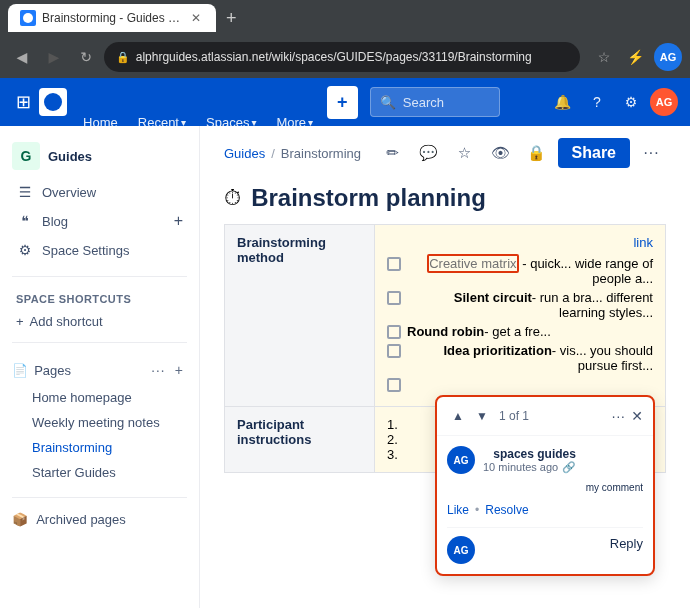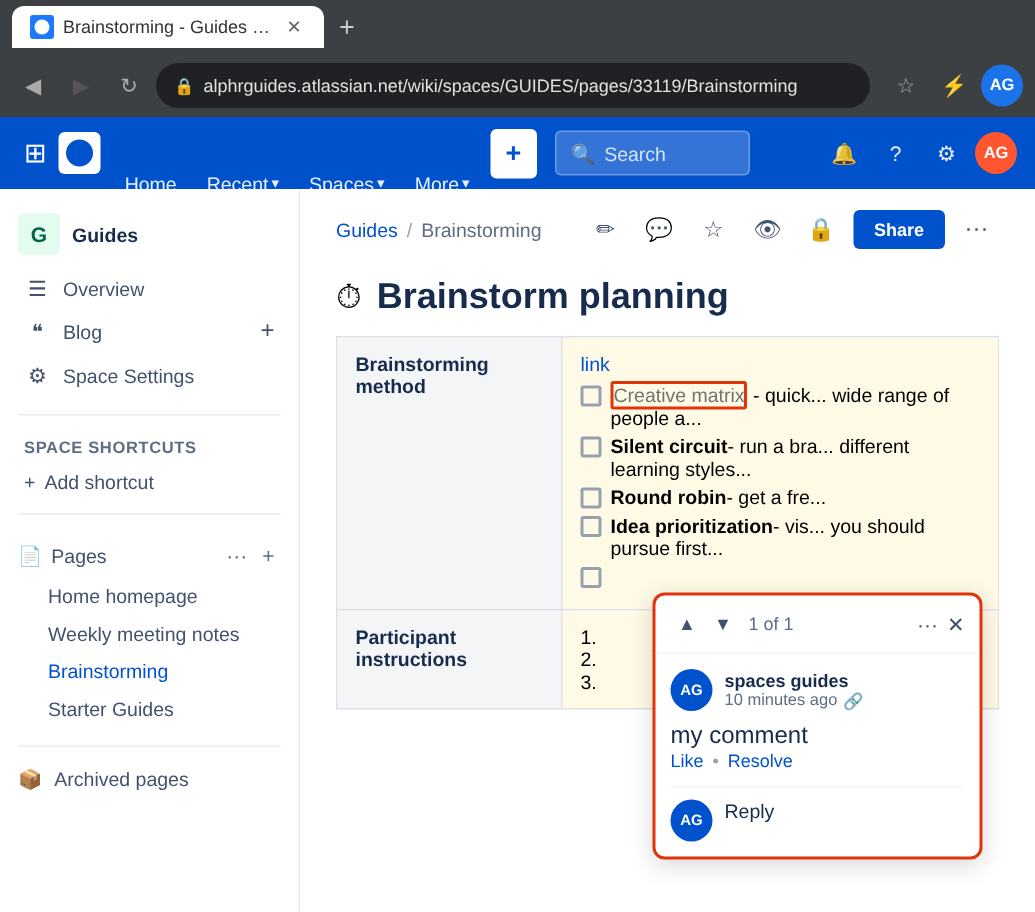--- a/index.html
+++ b/index.html
@@ -66,21 +66,21 @@
 
     
     .content-area { flex: 1; overflow: auto; padding: 0; position: relative; }
 
     
     .breadcrumb { display: flex; align-items: center; gap: 6px; padding: 12px 24px 0; color: #5e6c84; font-size: 13px; }
     .breadcrumb-link { color: #0052cc; cursor: pointer; }
     .breadcrumb-sep { color: #97a0af; }
     .breadcrumb-actions { margin-left: auto; display: flex; align-items: center; gap: 6px; }
     .breadcrumb-icon-btn { width: 30px; height: 30px; border-radius: 4px; display: flex; align-items: center; justify-content: center; cursor: pointer; color: #42526e; font-size: 15px; }
-    .share-btn { background: #0052cc; color: #fff; border: none; border-radius: 4px; padding: 6px 14px; font-size: 12px; font-weight: 600; cursor: pointer; }
+    .share-btn { background: #0052cc; color: #fff; border: none; border-radius: 4px; padding: 6px 14px; font-size: 16px; font-weight: 600; cursor: pointer; }
     .more-btn { width: 30px; height: 30px; border-radius: 4px; display: flex; align-items: center; justify-content: center; cursor: pointer; color: #42526e; font-size: 16px; }
 
     
     .page-title-row { display: flex; align-items: center; gap: 10px; padding: 16px 24px 12px; }
     .page-emoji { font-size: 22px; }
     .page-title { font-size: 24px; font-weight: 700; color: #172b4d; }
 
     
     .content-table { margin: 0 24px; border: 1px solid #dfe1e6; border-collapse: collapse; width: calc(100% - 48px); font-size: 13px; }
     .content-table td { border: 1px solid #dfe1e6; padding: 10px 12px; vertical-align: top; }
@@ -100,21 +100,21 @@
     .comment-more-btn { margin-left: auto; color: #42526e; cursor: pointer; font-size: 14px; }
     .comment-close-btn { color: #42526e; cursor: pointer; font-size: 14px; margin-left: 6px; }
     .comment-body { padding: 10px; }
     .comment-user-row { display: flex; align-items: center; gap: 8px; margin-bottom: 8px; }
     .comment-avatar { width: 28px; height: 28px; border-radius: 50%; background: #0052cc; display: flex; align-items: center; justify-content: center; color: #fff; font-size: 10px; font-weight: bold; flex-shrink: 0; }
     .comment-user-info { display: flex; flex-direction: column; }
     .comment-username { font-weight: 600; font-size: 12px; color: #172b4d; }
     .comment-time-row { display: flex; align-items: center; gap: 4px; }
     .comment-time { font-size: 11px; color: #5e6c84; }
     .comment-link-icon { font-size: 11px; color: #5e6c84; cursor: pointer; }
-    .comment-text { font-size: 16px; color: #172b4d; margin-bottom: 0; }
+    .comment-text { font-size: 10px; color: #172b4d; margin-bottom: 10px; }
     .comment-actions { display: flex; align-items: center; gap: 6px; margin-bottom: 10px; }
     .comment-action-link { font-size: 12px; color: #0052cc; cursor: pointer; }
     .comment-action-sep { color: #97a0af; font-size: 12px; }
     .comment-reply-section { border-top: 1px solid #f4f5f7; padding-top: 8px; }
     .comment-reply-user-row { display: flex; align-items: flex-start; gap: 8px; }
     .reply-input { flex: 1; font-size: 13px; color: #172b4d; }
   </style>
 </head>
 <body>
 
@@ -301,21 +301,21 @@
 
       <div class="page-title-row">
         <span class="page-emoji">⏱</span>
         <h1 class="page-title">Brainstorm planning</h1>
       </div>
 
       <table class="content-table">
         <tbody>
           <tr>
             <td class="table-header-cell">Brainstorming method</td>
-            <td class="table-content-cell" style="position:relative;">
+            <td class="table-content-cell" style="position:relative;text-align:right;">
               <div style="margin-bottom:6px;">
                 <span class="table-link">link</span>
               </div>
               <div class="checklist-item">
                 <div class="checkbox"></div>
                 <span>
                   <span class="highlighted-term">Creative matrix</span>
                   - quick... wide range of people a...
                 </span>
               </div>

